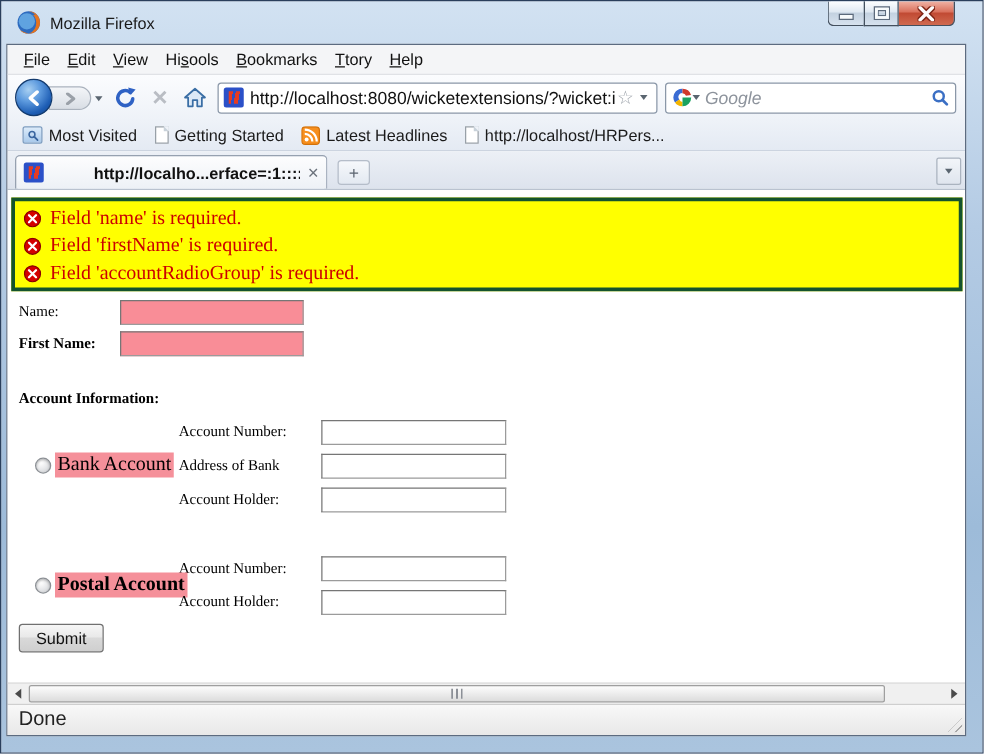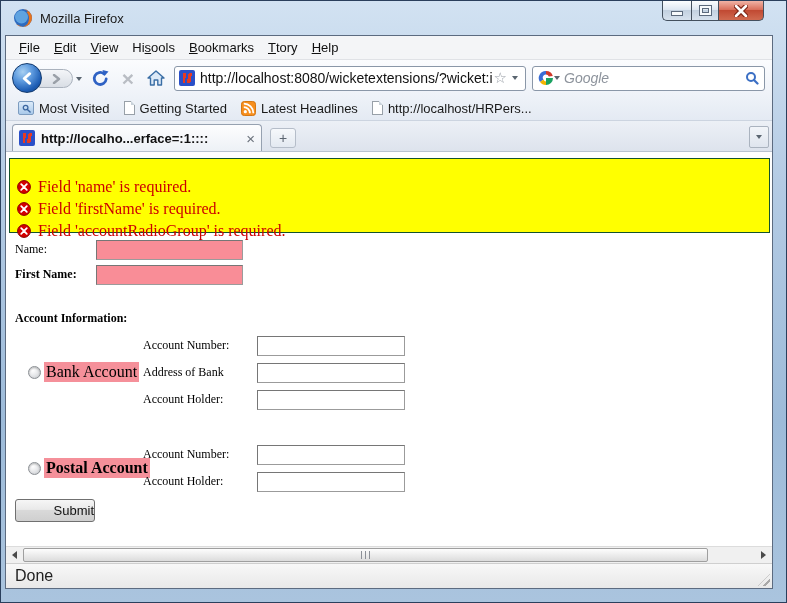--- a/index.html
+++ b/index.html
@@ -94,61 +94,61 @@
   .page-icon::after { content: ""; position: absolute; right: -1px; top: -1px; border-style: solid; border-width: 0 4px 4px 0; border-color: #c9d2da #eef2f8 #c9d2da #c9d2da; }
   .smart-folder { width: 16px; height: 14px; background: linear-gradient(180deg, #dcebfa, #a9c9ea); border: 1px solid #7c9cc0; border-radius: 2px; display: flex; align-items: center; justify-content: center; }
 
   
   .tabstrip { height: 31px; background: linear-gradient(180deg, #ecf0f6, #dde3ed); border-bottom: 1px solid #b9c2cf; display: flex; align-items: flex-end; padding: 4px 26px 0 6px; position: relative; flex: 0 0 auto; }
   .tab {
     width: 250px; height: 27px; border: 1px solid #96a1b0; border-bottom: none; border-radius: 4px 4px 0 0;
     background: linear-gradient(180deg, #fdfdfe, #edf1f6);
     display: flex; align-items: center; padding: 0 6px; gap: 6px;
   }
-  .tab-title { flex: 1 1 auto; font-size: 13px; font-weight: 700; color: #111; white-space: nowrap; overflow: hidden; }
+  .tab-title { flex: 1 1 auto; font-size: 13px; font-weight: 700; color: #111; white-space: nowrap; overflow: hidden; margin-left: 34px; }
   .tab-close { font-size: 15px; color: #6b727c; line-height: 1; }
   .newtab-btn {
     width: 26px; height: 20px; margin: 0 0 3px 8px; border: 1px solid #b5bdc9; border-radius: 3px;
     background: linear-gradient(180deg, #f6f8fb, #e3e9f1);
     display: flex; align-items: center; justify-content: center; font-size: 14px; color: #5b6470;
   }
   .alltabs-btn {
     position: absolute; right: 3px; top: 5px; width: 20px; height: 22px;
     border: 1px solid #aab3bf; border-radius: 2px; background: linear-gradient(180deg, #f2f5f9, #dfe5ee);
     display: flex; align-items: center; justify-content: center;
   }
 
   
   .content { position: relative; flex: 1 1 auto; background: #fff; overflow: hidden; font-family: "Liberation Serif", serif; }
 
-  .feedback { position: absolute; left: 3px; right: 2px; top: 6px; height: 75px; background: #ffff00; border: 1px solid #14532d; padding: 17px 0 0 7px; }
+  .feedback { position: absolute; left: 3px; right: 2px; top: 6px; height: 75px; background: #ffff00; border: 3px solid #14532d; padding: 3px 0 0 7px; }
   .feedback-row { display: flex; align-items: center; gap: 7px; height: 22px; color: #cc0000; font-size: 16px; }
 
   .lbl { position: absolute; font-size: 12px; color: #000; white-space: nowrap; }
   .section-heading { font-weight: bold; }
 
   .text-input {
     position: absolute; width: 148px; height: 20px;
     border: 1px solid #9b9b9b; border-top-color: #767676; border-left-color: #767676;
     background: #fff; font: 13px "Liberation Sans", sans-serif; padding: 1px 3px;
   }
   .error-input { background: #f98d97; width: 147px; }
 
   .radio {
     position: absolute; width: 13px; height: 13px; border-radius: 50%;
     background: radial-gradient(circle at 35% 30%, #ffffff 0%, #e9eaec 45%, #c7cace 100%);
     border: 1px solid #8b8f94; box-shadow: inset 0 1px 2px rgba(0,0,0,0.25);
   }
   .radio-label { position: absolute; font-size: 16px; background: #f5909a; padding: 0 2px; line-height: 20px; }
 
   .submit-btn {
-    position: absolute; left: 9px; top: 347px; width: 80px; height: 23px;
+    position: absolute; left: 9px; top: 347px; width: 68px; height: 23px;
     border: 1px solid #707070; border-radius: 3px;
     background: linear-gradient(180deg, #f6f6f6 0%, #e9e9e9 45%, #d9d9d9 50%, #cfcfcf 100%);
-    font: 13px "Liberation Sans", sans-serif; color: #111; text-align: right;
+    font: 13px "Liberation Sans", sans-serif; color: #111;
   }
 
   
   .hscroll { position: relative; height: 17px; background: #f0f0f0; border-top: 1px solid #dcdcdc; flex: 0 0 auto; }
   .scroll-arrow { position: absolute; top: 0; width: 17px; height: 16px; display: flex; align-items: center; justify-content: center; }
   .scroll-arrow.left { left: 0; }
   .scroll-arrow.right { right: 0; }
   .tri-left { width: 0; height: 0; border-top: 4px solid transparent; border-bottom: 4px solid transparent; border-right: 5px solid #4a4a4a; }
   .tri-right { width: 0; height: 0; border-top: 4px solid transparent; border-bottom: 4px solid transparent; border-left: 5px solid #4a4a4a; }
   .hthumb {

